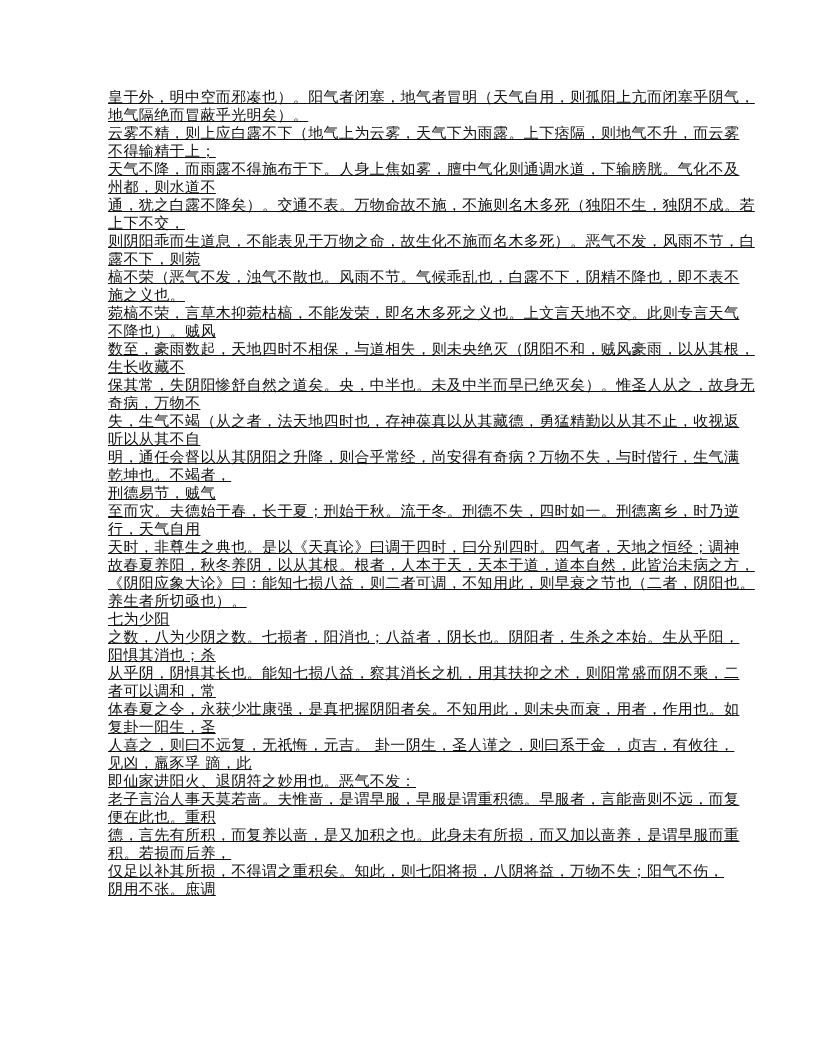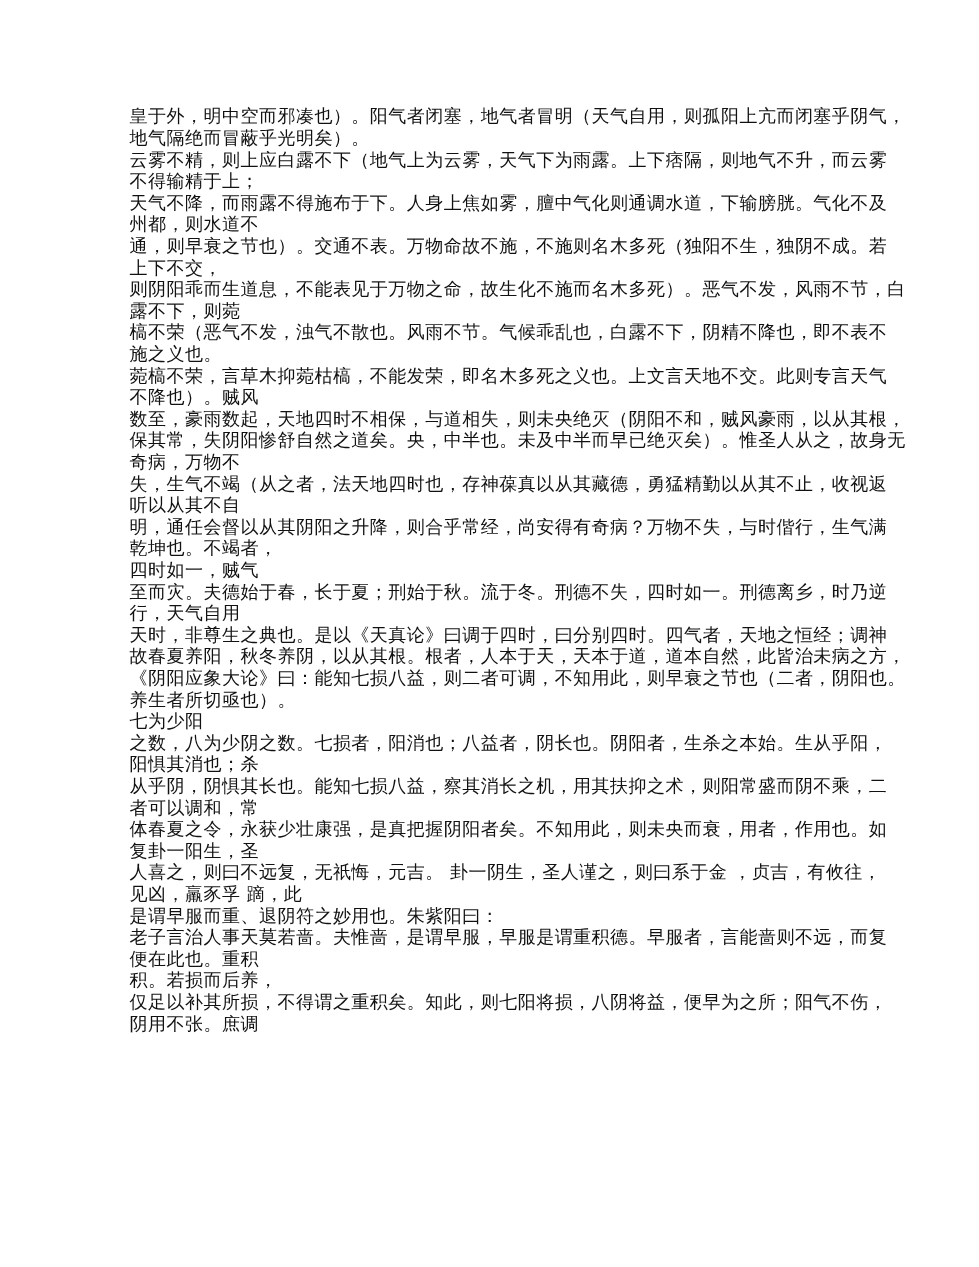--- a/index.html
+++ b/index.html
@@ -13,71 +13,74 @@
       position: relative;
       overflow: hidden;
       font-family: "DejaVu Serif", "Liberation Serif", serif;
       color: #111111;
     }
     .page {
       position: absolute;
       left: 108px;
       top: 88px;
       width: 602px;
+      text-decoration: underline;
     }
     .line {
       display: block;
       font-size: 15px;
       line-height: 18px;
       height: 18px;
       white-space: nowrap;
       letter-spacing: 0.4px;
     }
   </style>
 </head>
 <body>
 
 <div class="page">
   <span class="line">皇于外，明中空而邪凑也）。阳气者闭塞，地气者冒明（天气自用，则孤阳上亢而闭塞乎阴气，</span>
   <span class="line">地气隔绝而冒蔽乎光明矣）。</span>
   <span class="line">云雾不精，则上应白露不下（地气上为云雾，天气下为雨露。上下痞隔，则地气不升，而云雾</span>
   <span class="line">不得输精于上；</span>
   <span class="line">天气不降，而雨露不得施布于下。人身上焦如雾，膻中气化则通调水道，下输膀胱。气化不及</span>
   <span class="line">州都，则水道不</span>
-  <span class="line">通，则早衰之节也）。交通不表。万物命故不施，不施则名木多死（独阳不生，独阴不成。若</span>
+  <span class="line">通，犹之白露不降矣）。交通不表。万物命故不施，不施则名木多死（独阳不生，独阴不成。若</span>
   <span class="line">上下不交，</span>
   <span class="line">则阴阳乖而生道息，不能表见于万物之命，故生化不施而名木多死）。恶气不发，风雨不节，白</span>
   <span class="line">露不下，则菀</span>
   <span class="line">槁不荣（恶气不发，浊气不散也。风雨不节。气候乖乱也，白露不下，阴精不降也，即不表不</span>
   <span class="line">施之义也。</span>
   <span class="line">菀槁不荣，言草木抑菀枯槁，不能发荣，即名木多死之义也。上文言天地不交。此则专言天气</span>
   <span class="line">不降也）。贼风</span>
   <span class="line">数至，豪雨数起，天地四时不相保，与道相失，则未央绝灭（阴阳不和，贼风豪雨，以从其根，</span>
+  <span class="line">生长收藏不</span>
   <span class="line">保其常，失阴阳惨舒自然之道矣。央，中半也。未及中半而早已绝灭矣）。惟圣人从之，故身无</span>
   <span class="line">奇病，万物不</span>
   <span class="line">失，生气不竭（从之者，法天地四时也，存神葆真以从其藏德，勇猛精勤以从其不止，收视返</span>
   <span class="line">听以从其不自</span>
   <span class="line">明，通任会督以从其阴阳之升降，则合乎常经，尚安得有奇病？万物不失，与时偕行，生气满</span>
   <span class="line">乾坤也。不竭者，</span>
-  <span class="line">四时如一，贼气</span>
+  <span class="line">刑德易节，贼气</span>
   <span class="line">至而灾。夫德始于春，长于夏；刑始于秋。流于冬。刑德不失，四时如一。刑德离乡，时乃逆</span>
   <span class="line">行，天气自用</span>
   <span class="line">天时，非尊生之典也。是以《天真论》曰调于四时，曰分别四时。四气者，天地之恒经；调神</span>
   <span class="line">故春夏养阳，秋冬养阴，以从其根。根者，人本于天，天本于道，道本自然，此皆治未病之方，</span>
   <span class="line">《阴阳应象大论》曰：能知七损八益，则二者可调，不知用此，则早衰之节也（二者，阴阳也。</span>
   <span class="line">养生者所切亟也）。</span>
   <span class="line">七为少阳</span>
   <span class="line">之数，八为少阴之数。七损者，阳消也；八益者，阴长也。阴阳者，生杀之本始。生从乎阳，</span>
   <span class="line">阳惧其消也；杀</span>
   <span class="line">从乎阴，阴惧其长也。能知七损八益，察其消长之机，用其扶抑之术，则阳常盛而阴不乘，二</span>
   <span class="line">者可以调和，常</span>
   <span class="line">体春夏之令，永获少壮康强，是真把握阴阳者矣。不知用此，则未央而衰，用者，作用也。如</span>
   <span class="line">复卦一阳生，圣</span>
   <span class="line">人喜之，则曰不远复，无祇悔，元吉。 卦一阴生，圣人谨之，则曰系于金 ，贞吉，有攸往，</span>
   <span class="line">见凶，羸豕孚 蹢，此</span>
-  <span class="line">是谓早服而重、退阴符之妙用也。朱紫阳曰：</span>
+  <span class="line">即仙家进阳火、退阴符之妙用也。恶气不发：</span>
   <span class="line">老子言治人事天莫若啬。夫惟啬，是谓早服，早服是谓重积德。早服者，言能啬则不远，而复</span>
   <span class="line">便在此也。重积</span>
+  <span class="line">德，言先有所积，而复养以啬，是又加积之也。此身未有所损，而又加以啬养，是谓早服而重</span>
   <span class="line">积。若损而后养，</span>
-  <span class="line">仅足以补其所损，不得谓之重积矣。知此，则七阳将损，八阴将益，便早为之所；阳气不伤，</span>
+  <span class="line">仅足以补其所损，不得谓之重积矣。知此，则七阳将损，八阴将益，万物不失；阳气不伤，</span>
   <span class="line">阴用不张。庶调</span>
   <span class="line"></span>
 </div>
 
 </body></html>

